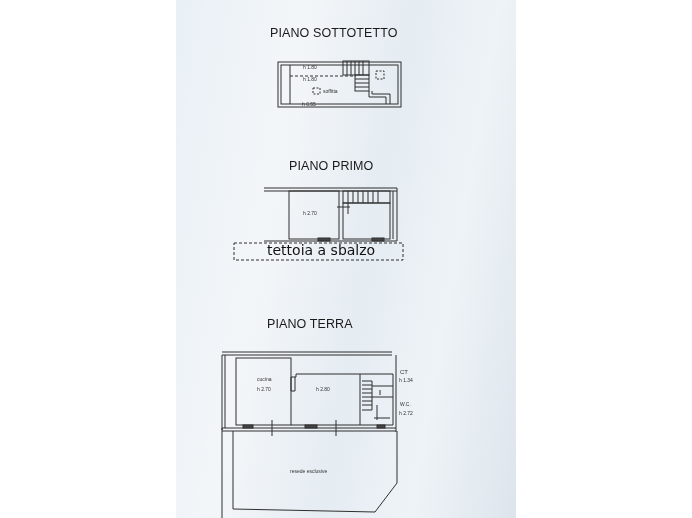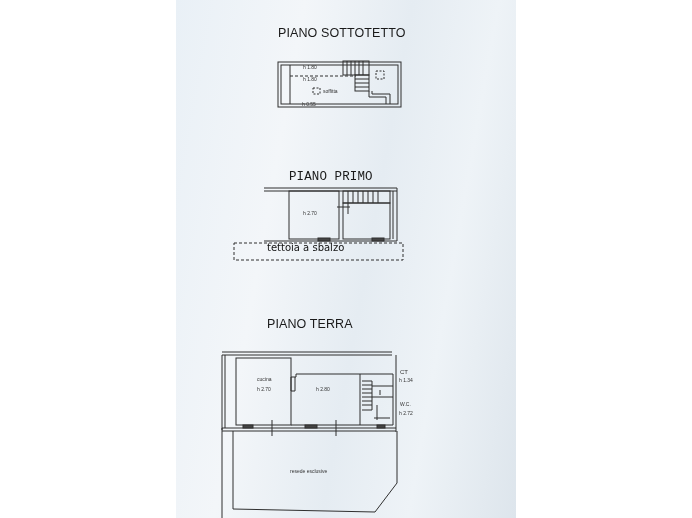--- a/index.html
+++ b/index.html
@@ -1,21 +1,21 @@
 <!DOCTYPE html>
 <html><head>
 <meta charset="utf-8">
 <style>
   html,body{margin:0;padding:0;background:#ffffff;}
   body{width:692px;height:518px;position:relative;overflow:hidden;font-family:"Liberation Sans",sans-serif;}
   .paper{position:absolute;left:176px;top:0;width:340px;height:518px;
     background:linear-gradient(100deg,#e9f0f6 0%,#f3f6f9 30%,#e5ecf2 55%,#eef3f7 75%,#dde5ec 100%);}
   .title{position:absolute;font-size:12.5px;color:#1a1a1a;letter-spacing:0.1px;white-space:nowrap;}
   .lbl{position:absolute;font-size:5px;color:#333;white-space:nowrap;font-family:"Liberation Sans Narrow","Liberation Sans",sans-serif;}
-  .tettoia{position:absolute;font-size:10px;color:#111;white-space:nowrap;font-family:"DejaVu Sans",sans-serif;}
+  .tettoia{position:absolute;font-size:14px;color:#111;white-space:nowrap;font-family:"DejaVu Sans",sans-serif;}
   svg{position:absolute;left:0;top:0;}
 </style>
 </head>
 <body>
 
 <div class="paper"></div>
 
 <svg width="692" height="518">
   <g stroke="#2f2f2f" fill="none" stroke-width="1">
 
@@ -99,22 +99,22 @@
       <rect x="377" y="425" width="8" height="3" fill="#444"></rect>
       <line x1="272" y1="420" x2="272" y2="436"></line>
       <line x1="336" y1="420" x2="336" y2="436"></line>
 
       <polyline points="233,431 233,509 375,512 397,483 397,431"></polyline>
       <line x1="222" y1="428" x2="222" y2="518"></line>
     </g>
   </g>
 </svg>
 
-<div class="title" style="left:278px;top:26px;text-align:right;">PIANO SOTTOTETTO</div>
-<div class="title" style="left:289px;top:170px;font-family:Liberation Mono, monospace;">PIANO PRIMO</div>
+<div class="title" style="left:270px;top:26px;text-align:right;">PIANO SOTTOTETTO</div>
+<div class="title" style="left:289px;top:159px;">PIANO PRIMO</div>
 <div class="title" style="left:267px;top:317px;">PIANO TERRA</div>
 
 <div class="lbl" style="left:303px;top:64px;">h 1.80</div>
 <div class="lbl" style="left:303px;top:76px;">h 1.80</div>
 <div class="lbl" style="left:323px;top:88px;">soffitta</div>
 <div class="lbl" style="left:302px;top:101px;">h 0.55</div>
 
 <div class="lbl" style="left:303px;top:210px;">h 2.70</div>
 <div class="tettoia" style="left:267px;top:242px;">tettoia a sbalzo</div>
 

